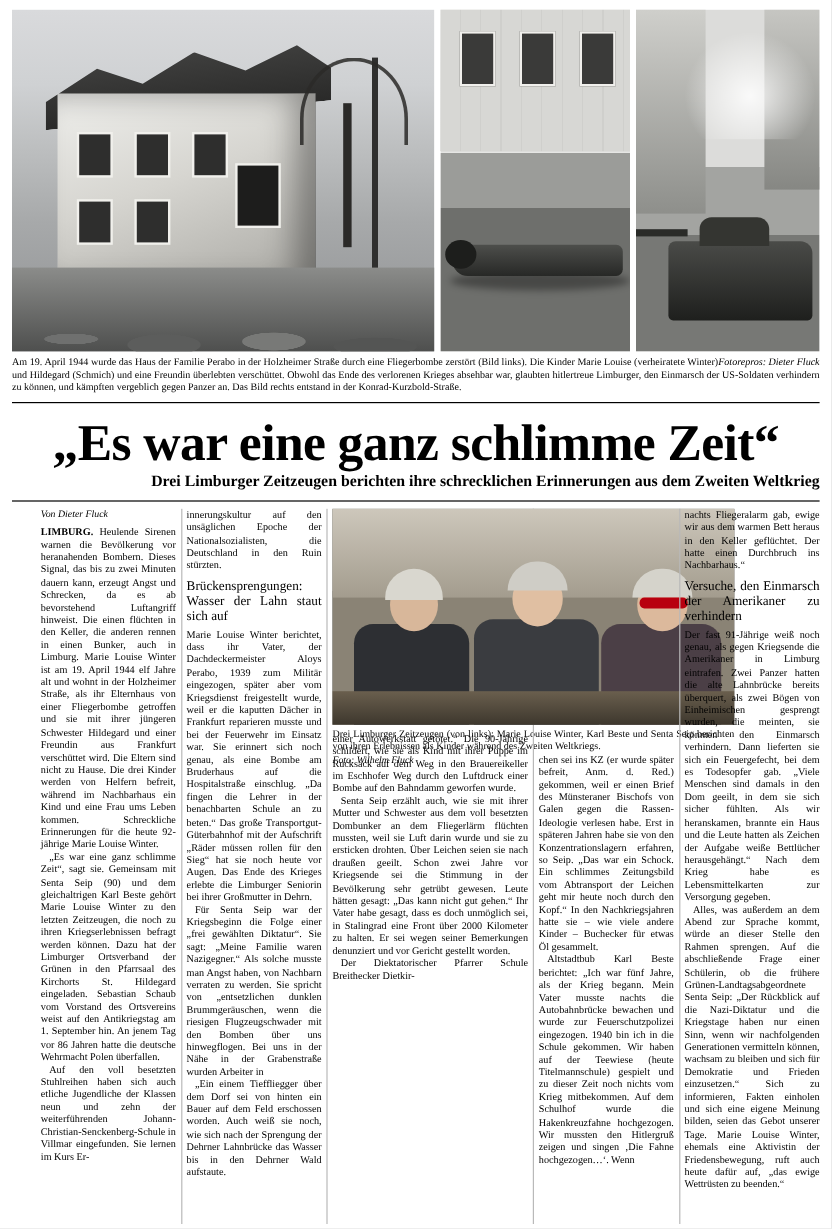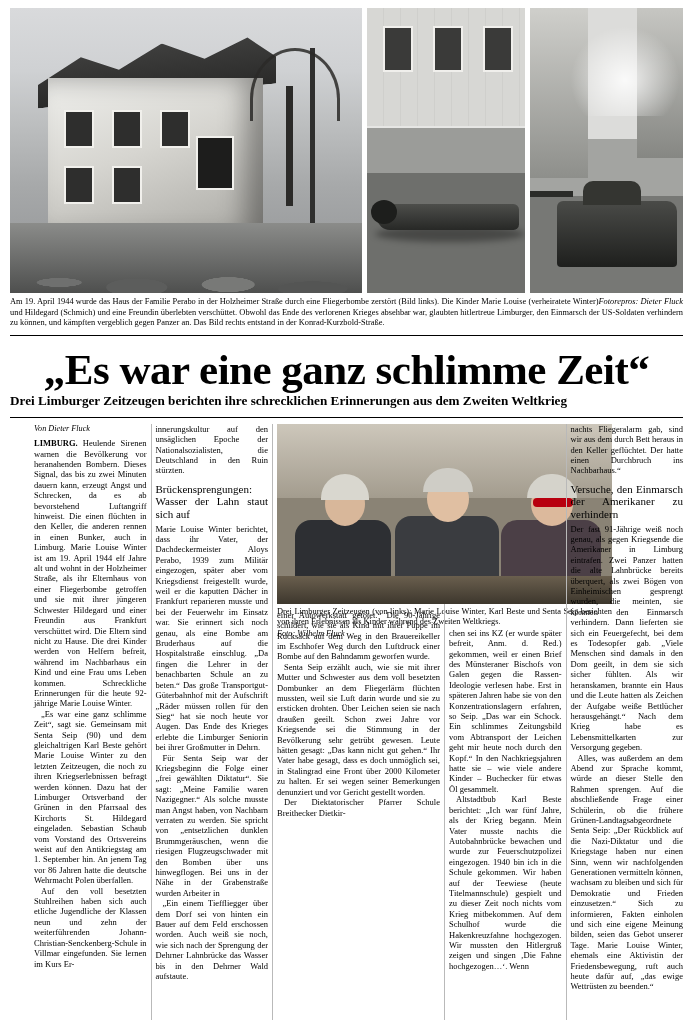--- a/index.html
+++ b/index.html
@@ -159,21 +159,21 @@
   .headline {
     text-align:center;
     font-family:Liberation Serif, serif;
     font-size: 43px;
     font-weight: 700;
     letter-spacing: -0.5px;
     margin: 12px 0 2px 0;
     line-height: 1;
   }
   .subhead {
-    text-align:left;
+    text-align:right;
     font-size: 13.2px;
     font-weight: 700;
     margin: 2px 0 8px 0;
   }
   .rule-under { border-top:1px solid #000; margin: 4px 0 6px 0; }
 
   
   .cols {
     display:flex;
     gap: 9px;
@@ -341,20 +341,20 @@
     </div>
 
     <div class="col">
       <div class="vline"></div>
       <div style="height:204px;"></div>
       <p>chen sei ins KZ (er wurde später befreit, Anm. d. Red.) gekommen, weil er einen Brief des Münsteraner Bischofs von Galen gegen die Rassen-Ideologie verlesen habe. Erst in späteren Jahren habe sie von den Konzentrationslagern erfahren, so Seip. „Das war ein Schock. Ein schlimmes Zeitungsbild vom Abtransport der Leichen geht mir heute noch durch den Kopf.“ In den Nachkriegsjahren hatte sie – wie viele andere Kinder – Buchecker für etwas Öl gesammelt.</p>
       <p>Altstadtbub Karl Beste berichtet: „Ich war fünf Jahre, als der Krieg begann. Mein Vater musste nachts die Autobahnbrücke bewachen und wurde zur Feuerschutzpolizei eingezogen. 1940 bin ich in die Schule gekommen. Wir haben auf der Teewiese (heute Titelmannschule) gespielt und zu dieser Zeit noch nichts vom Krieg mitbekommen. Auf dem Schulhof wurde die Hakenkreuzfahne hochgezogen. Wir mussten den Hitlergruß zeigen und singen ‚Die Fahne hochgezogen…‘. Wenn</p>
     </div>
 
     <div class="col">
-      <p>nachts Fliegeralarm gab, sind wir aus dem durch Bett heraus in den Keller geflüchtet. Der hatte einen Durchbruch ins Nachbarhaus.“</p>
+      <p>nachts Fliegeralarm gab, ewige wir aus dem warmen Bett heraus in den Keller geflüchtet. Der hatte einen Durchbruch ins Nachbarhaus.“</p>
       <div class="sub-hd">Versuche, den Einmarsch der Amerikaner zu verhindern</div>
       <p>Der fast 91-Jährige weiß noch genau, als gegen Kriegsende die Amerikaner in Limburg eintrafen. Zwei Panzer hatten die alte Lahnbrücke bereits überquert, als zwei Bögen von Einheimischen gesprengt wurden, die meinten, sie könnten den Einmarsch verhindern. Dann lieferten sie sich ein Feuergefecht, bei dem es Todesopfer gab. „Viele Menschen sind damals in den Dom geeilt, in dem sie sich sicher fühlten. Als wir heranskamen, brannte ein Haus und die Leute hatten als Zeichen der Aufgabe weiße Bettlücher herausgehängt.“ Nach dem Krieg habe es Lebensmittelkarten zur Versorgung gegeben.</p>
       <p>Alles, was außerdem an dem Abend zur Sprache kommt, würde an dieser Stelle den Rahmen sprengen. Auf die abschließende Frage einer Schülerin, ob die frühere Grünen-Landtagsabgeordnete Senta Seip: „Der Rückblick auf die Nazi-Diktatur und die Kriegstage haben nur einen Sinn, wenn wir nachfolgenden Generationen vermitteln können, wachsam zu bleiben und sich für Demokratie und Frieden einzusetzen.“ Sich zu informieren, Fakten einholen und sich eine eigene Meinung bilden, seien das Gebot unserer Tage. Marie Louise Winter, ehemals eine Aktivistin der Friedensbewegung, ruft auch heute dafür auf, „das ewige Wettrüsten zu beenden.“</p>
     </div>
 
   </div>
 </div>
 
 </body></html>

